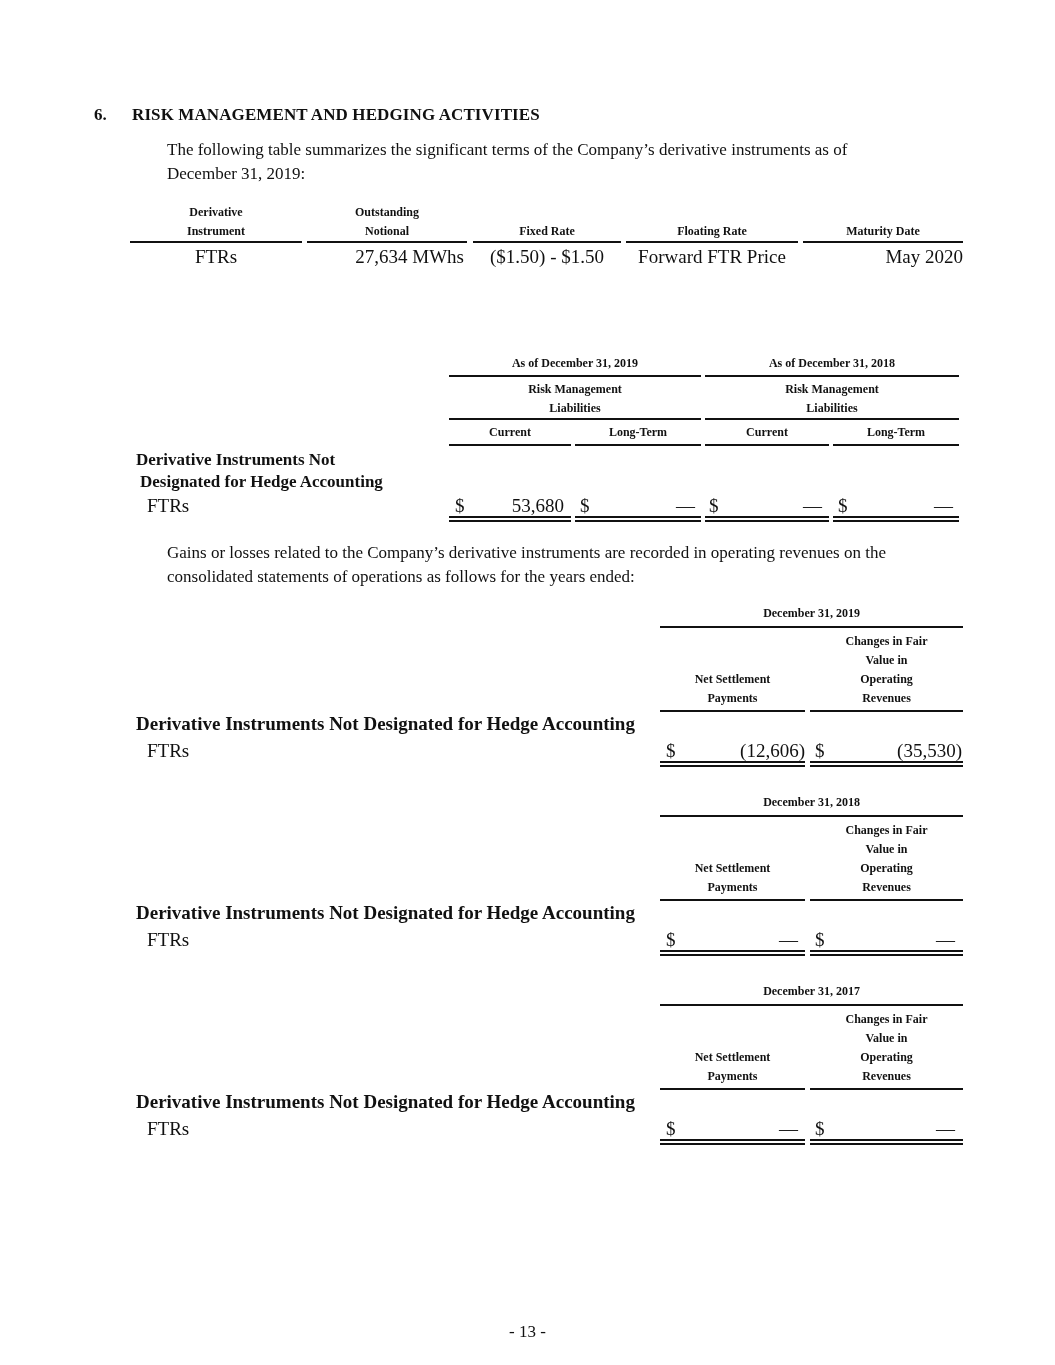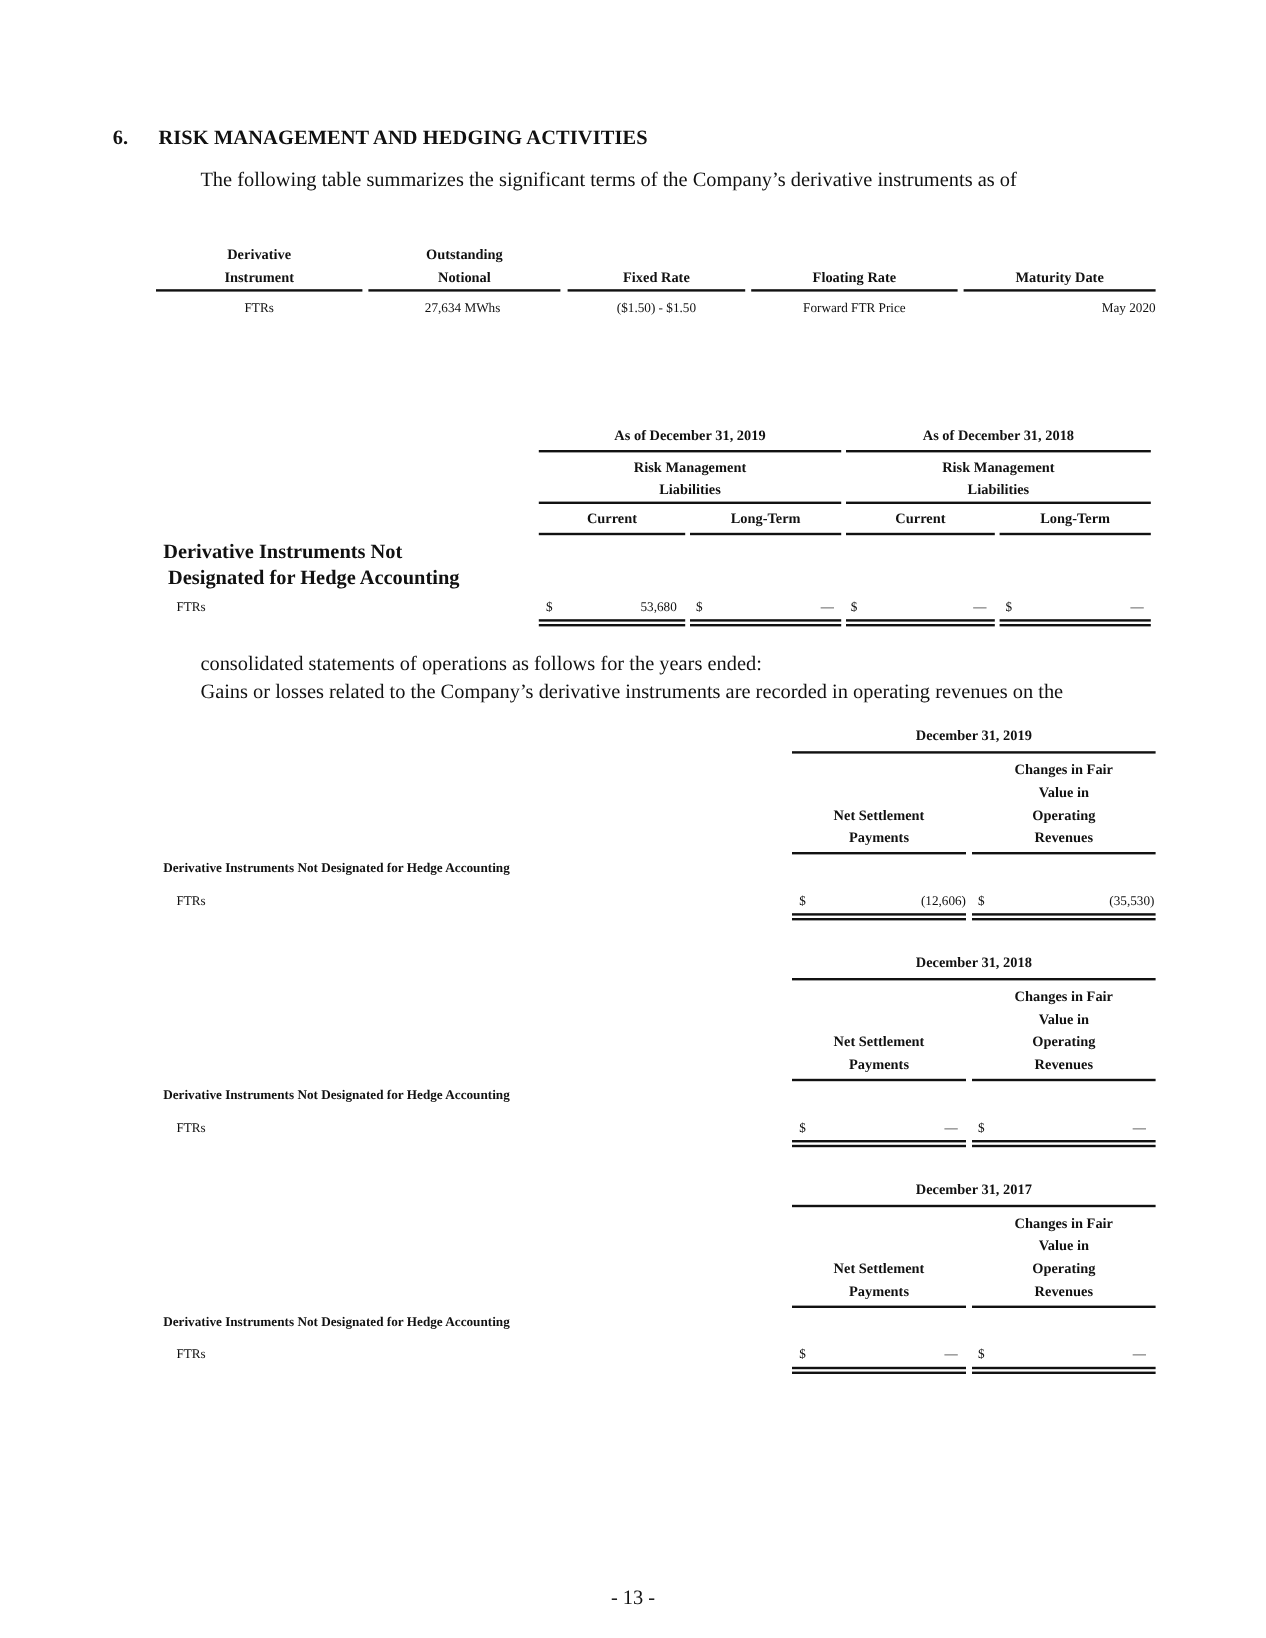--- a/index.html
+++ b/index.html
@@ -11,33 +11,34 @@
     .abs { position: absolute; }
     .b { font-weight: bold; }
     .section-num { left: 94px; top: 105px; font-weight: bold; font-size: 17px; }
     .section-title { left: 132px; top: 105px; font-weight: bold; font-size: 17px; letter-spacing: 0.1px; }
     .para { left: 131px; width: 820px; line-height: 24px; font-size: 17px; margin-left: 36px; }
 
     .rule { position: absolute; border-top: 2px solid #111; height: 0; }
     .dbl { position: absolute; border-top: 2px solid #111; border-bottom: 2px solid #111; height: 2px; }
 
     .hdr { position: absolute; font-weight: bold; text-align: center; line-height: 19px; font-size: 12px; }
-    .cell { position: absolute; font-size: 11px; line-height: 20px; }
+    .cell { position: absolute; font-size: 19px; line-height: 20px; }
     .ctr { text-align: center; }
     .rt { text-align: right; }
     .pagenum { left: 0; width: 1055px; top: 1322px; text-align: center; font-size: 17px; }
   </style>
 </head>
 <body>
 
 <div class="abs section-num">6.</div>
 <div class="abs section-title">RISK MANAGEMENT AND HEDGING ACTIVITIES</div>
 
 <div class="abs para" style="top:138px;">
   <div>The following table summarizes the significant terms of the Company’s derivative instruments as of</div>
+  <div>December 31, 2019:</div>
 </div>
 
 <div>
   <div class="hdr" style="left:130px; width:172px; top:203px;">
     <div>Derivative</div>
     <div>Instrument</div>
   </div>
   <div class="hdr" style="left:307px; width:160px; top:203px;">
     <div>Outstanding</div>
     <div>Notional</div>
@@ -47,21 +48,21 @@
   <div class="hdr" style="left:803px; width:160px; top:222px;">Maturity Date</div>
 
   <div class="rule" style="left:130px; width:172px; top:241px;"></div>
   <div class="rule" style="left:307px; width:160px; top:241px;"></div>
   <div class="rule" style="left:473px; width:148px; top:241px;"></div>
   <div class="rule" style="left:626px; width:172px; top:241px;"></div>
   <div class="rule" style="left:803px; width:160px; top:241px;"></div>
 
   <div>
     <div class="cell ctr" style="left:130px; width:172px; top:247px;">FTRs</div>
-    <div class="cell rt" style="left:307px; width:157px; top:247px;text-align:center;">27,634 MWhs</div>
+    <div class="cell rt" style="left:307px; width:157px; top:247px;">27,634 MWhs</div>
     <div class="cell ctr" style="left:473px; width:148px; top:247px;">($1.50) - $1.50</div>
     <div class="cell ctr" style="left:626px; width:172px; top:247px;">Forward FTR Price</div>
     <div class="cell ctr" style="left:803px; width:160px; top:247px;text-align:right;">May 2020</div>
   </div>
 </div>
 
 <div class="abs para" style="top:289px;">
 </div>
 
 <div>
@@ -108,22 +109,22 @@
     <div class="cell rt" style="left:858px; width:95px; top:496px;">—</div>
 
     <div class="dbl" style="left:449px; width:122px; top:516px;"></div>
     <div class="dbl" style="left:575px; width:126px; top:516px;"></div>
     <div class="dbl" style="left:705px; width:124px; top:516px;"></div>
     <div class="dbl" style="left:833px; width:126px; top:516px;"></div>
   </div>
 </div>
 
 <div class="abs para" style="top:541px;">
+  <div>Gains or losses related to the Company’s derivative instruments are recorded in operating revenues on the</div>
   <div>consolidated statements of operations as follows for the years ended:</div>
-  <div>Gains or losses related to the Company’s derivative instruments are recorded in operating revenues on the</div>
 </div>
 
 <div style="position:absolute; left:0; top:604px; width:1055px; height:170px;">
   <div class="hdr" style="left:660px; width:303px; top:0px;">December 31, 2019</div>
   <div class="rule" style="left:660px; width:303px; top:22px;"></div>
   <div class="hdr" style="left:660px; width:145px; top:66px;">
     <div>Net Settlement</div>
     <div>Payments</div>
   </div>
   <div class="hdr" style="left:810px; width:153px; top:28px;">

